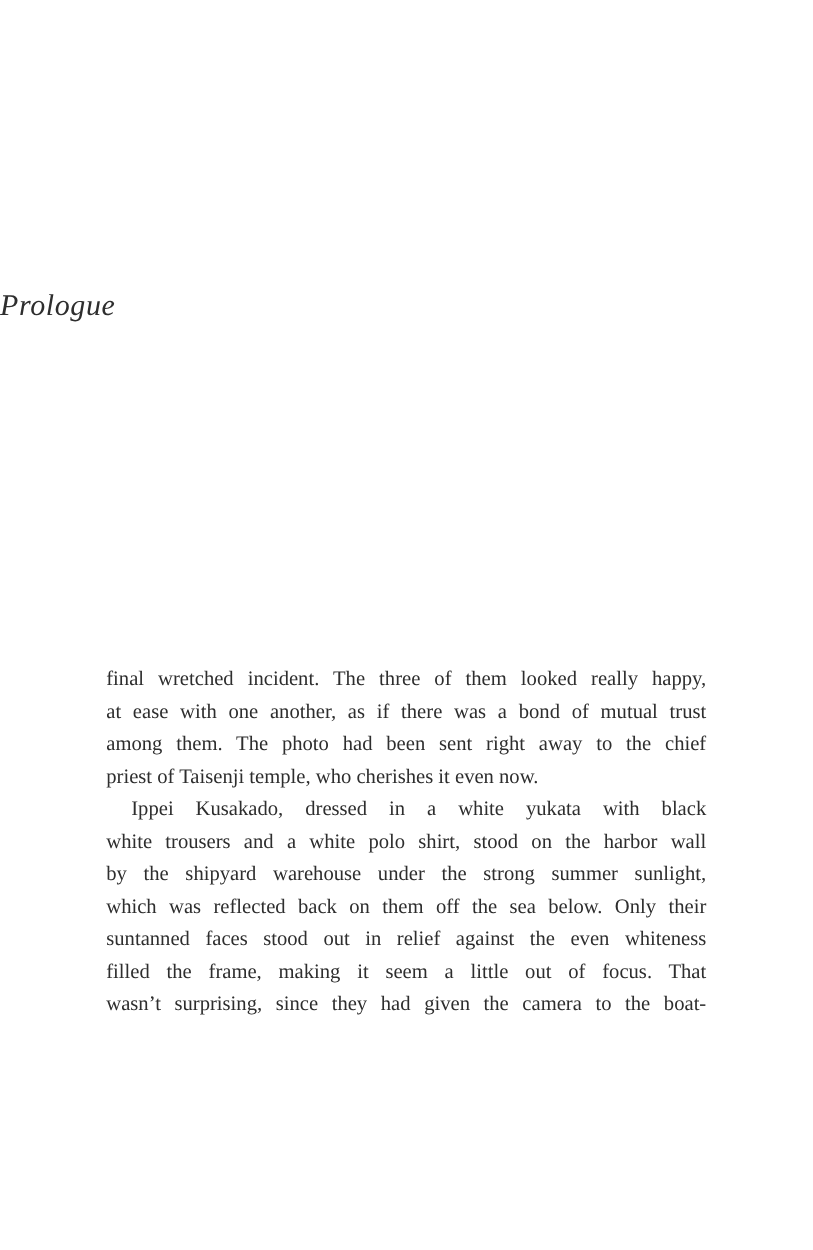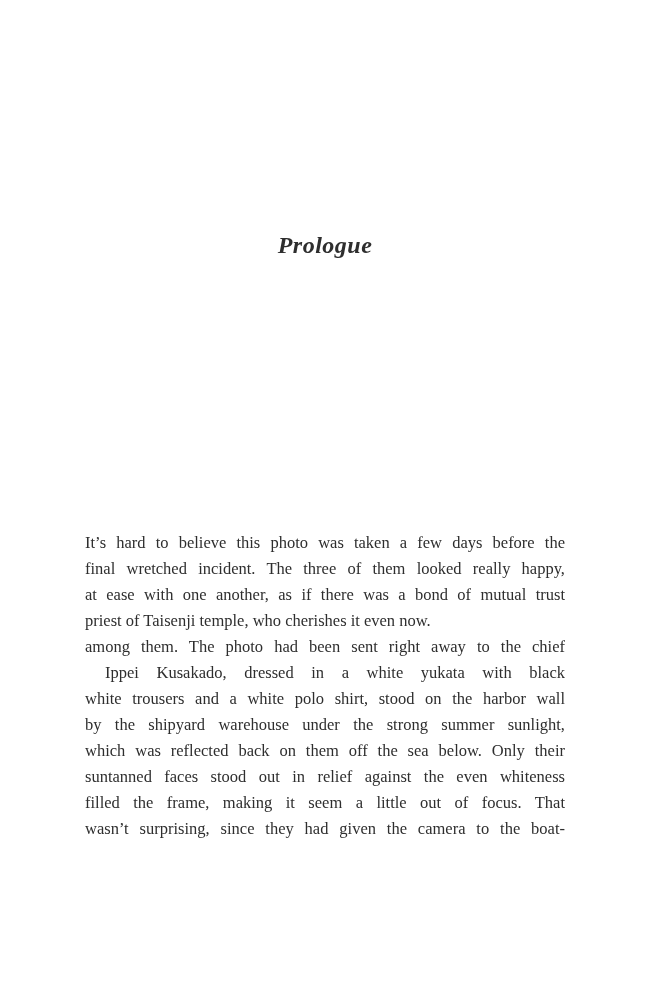--- a/index.html
+++ b/index.html
@@ -15,23 +15,22 @@
       height: 1000px;
       background: #ffffff;
       overflow: hidden;
     }
     .chapter-heading {
       position: absolute;
       top: 232px;
       left: 0;
       width: 100%;
       margin: 0;
-      text-align: center;
       font-style: italic;
-      font-weight: 700;
+      font-weight: 400;
       font-size: 24px;
       letter-spacing: 0.5px;
       color: var(--text-color, #2e2e2e);
     }
     .body-text {
       position: absolute;
       left: 85px;
       top: 530px;
       width: 480px;
       font-size: 16.5px;
@@ -49,25 +48,24 @@
       padding-left: 20px;
     }
     .italic { }
   </style>
 </head>
 <body style="background: rgb(255, 255, 255);">
 
 <div class="book-page">
   <h1 class="chapter-heading">Prologue</h1>
   <div class="body-text">
-      <div class="text-line"><span class="">It’s hard to believe this photo was taken a few days before the</span></div>
       <div class="text-line"><span class="">final wretched incident. The three of them looked really happy,</span></div>
       <div class="text-line"><span class="">at ease with one another, as if there was a bond of mutual trust</span></div>
+      <div class="text-line"><span class="">among them. The photo had been sent right away to the chief</span></div>
       <div class="text-line para-end"><span class="">priest of Taisenji temple, who cherishes it even now.</span></div>
-      <div class="text-line"><span class="">among them. The photo had been sent right away to the chief</span></div>
       <div class="text-line indent"><span class="">Ippei Kusakado, dressed in a white </span><span class="italic">yukata</span><span class=""> with black</span></div>
       <div class="text-line"><span class="">white trousers and a white polo shirt, stood on the harbor wall</span></div>
       <div class="text-line"><span class="">by the shipyard warehouse under the strong summer sunlight,</span></div>
       <div class="text-line"><span class="">which was reflected back on them off the sea below. Only their</span></div>
       <div class="text-line"><span class="">suntanned faces stood out in relief against the even whiteness</span></div>
       <div class="text-line"><span class="">filled the frame, making it seem a little out of focus. That</span></div>
       <div class="text-line"><span class="">wasn’t surprising, since they had given the camera to the boat-</span></div>
     </div>
 </div>
 

